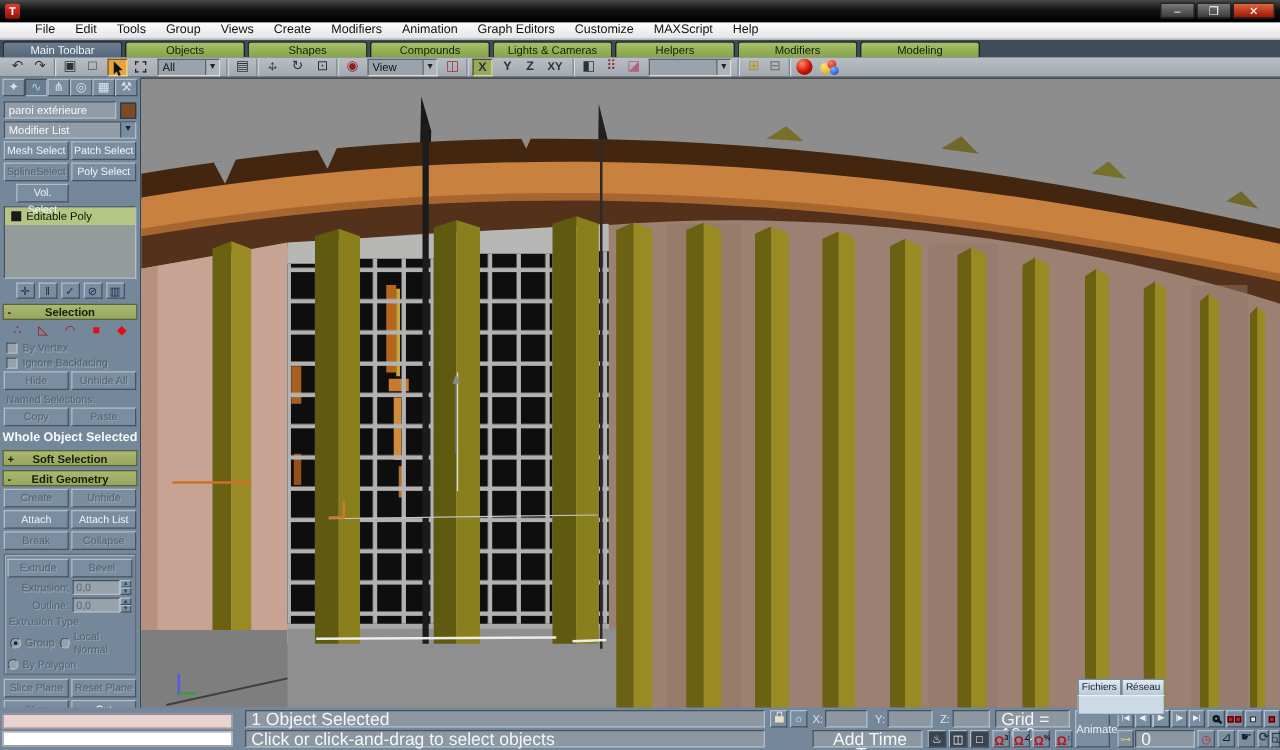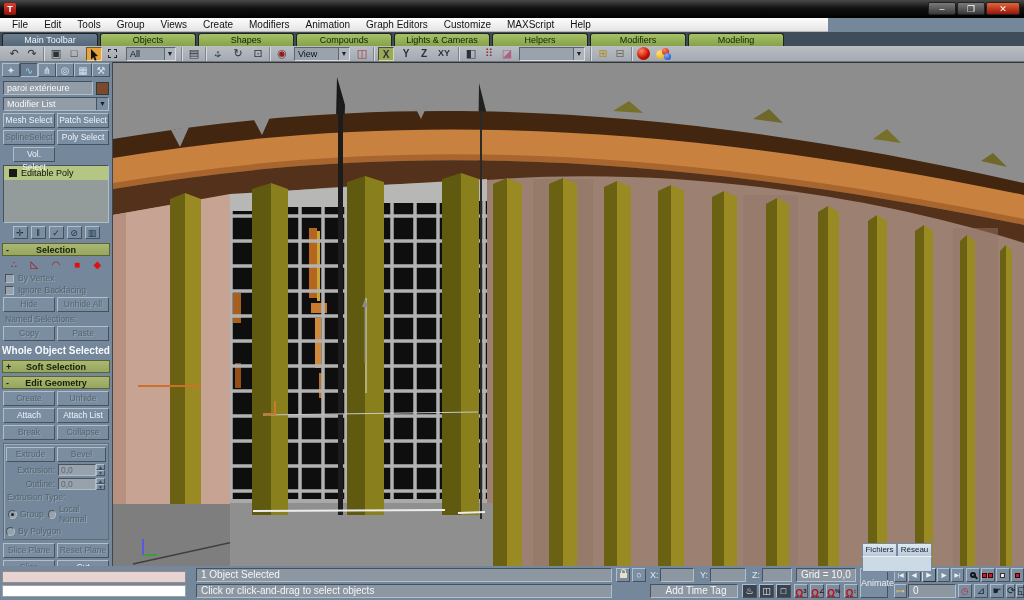--- a/index.html
+++ b/index.html
@@ -12,23 +12,23 @@
     background:linear-gradient(#4a4a4a,#111 45%,#000); color:#eee; display:flex; align-items:center; }
   .appicon { width:12px; height:12px; margin:0 6px 0 4px; background:linear-gradient(#e23b2e,#8f1408);
     color:#fff; font-size:9px; font-weight:bold; text-align:center; line-height:12px; border-radius:2px; }
   .title-text { font-size:10px; letter-spacing:.2px; text-shadow:0 1px 1px #000; }
   .winbtns { position:absolute; right:4px; top:2px; display:flex; gap:1px; }
   .winbtn { width:28px; height:13px; font-size:9px; line-height:12px; text-align:center; color:#fff;
     background:linear-gradient(#7a7a7a,#3a3a3a); border:1px solid #222; border-radius:2px; }
   .winbtn.close { background:linear-gradient(#e0663c,#9c1408); width:34px; }
 
   
-  .menubar { position:absolute; left:0; top:18px; width:828px; height:14px;
+  .menubar { position:absolute; left:0; top:18px; width:1024px; height:14px;
     background:linear-gradient(#fdfdfd,#e4e4e4); border-bottom:1px solid #b8b8b8;
-    display:flex; align-items:center; padding-left:4px; }
+    display:flex; align-items:flex-end; padding-left:20px; }
   .menu-item { font-size:10px; color:#111; padding:0 8px; height:14px; line-height:14px; }
 
   
   .tabbar { position:absolute; left:0; top:32px; width:1024px; height:14px; background:#3f4c59;
     display:flex; align-items:flex-end; padding-left:2px; }
   .tab { height:13px; line-height:13px; font-size:9px; text-align:center; margin-right:2px;
     border:1px solid #222; border-bottom:none; border-radius:3px 3px 0 0; padding:0 10px; min-width:96px;
     background:linear-gradient(#a7c167,#85a24a); color:#102008; }
   .tab.active { background:linear-gradient(#6c7f8f,#55687a); color:#eef4fa; }
 
@@ -102,21 +102,21 @@
   .fp-tabs { display:flex; height:13px; }
   .fp-tab { flex:1; background:linear-gradient(#dfe9f2,#b9c9d6); border:1px solid #7689a0; border-bottom:none;
     font-size:8px; color:#10202e; text-align:center; line-height:12px; }
   .fp-body { height:16px; background:#ccdae6; border:1px solid #7689a0; border-top:1px solid #e8f0f6; }
 
   
   .statusbar { position:absolute; left:0; top:566px; width:1024px; height:34px; background:#75879a; }
   .mini-pink { position:absolute; left:2px; top:5px; width:184px; height:12px; background:#e8d3d3; border:1px solid #9a8a8a; }
   .mini-white { position:absolute; left:2px; top:19px; width:184px; height:12px; background:#ffffff; border:1px solid #9aa2aa; }
   .sfield { position:absolute; background:#8d97a2; border:1px solid; border-color:#46525e #aebecb #aebecb #46525e;
-    color:#f2f6fa; font-size:10px; line-height:12px; padding-left:4px; height:14px; }
+    color:#f2f6fa; font-size:14px; line-height:12px; padding-left:4px; height:14px; }
   .slabel { position:absolute; font-size:9px; color:#dfe8f0; }
   .sbtn { position:absolute; height:14px; background:#7b8da0; border:1px solid; border-color:#aebecb #46525e #46525e #aebecb;
     color:#e8f0f8; font-size:9px; text-align:center; line-height:12px; }
   .magnet { color:#c01010; font-size:10px; font-weight:bold; }
   .magnet sup { font-size:6px; color:#301010; }
   .navicon { font-size:10px; color:#18222c; }
   .mag { display:inline-block; width:6px; height:6px; border:2px solid #101820; border-radius:50%; position:relative; }
   .mag::after { content:''; position:absolute; width:5px; height:2px; background:#101820; right:-4px; bottom:-2px; transform:rotate(45deg); }
   .redsq { display:inline-block; width:5px; height:5px; background:#c02020; border:1px solid #400; margin-right:1px; }
   .whsq { display:inline-block; width:5px; height:5px; background:#e8e8e8; border:1px solid #333; margin-right:1px; }

